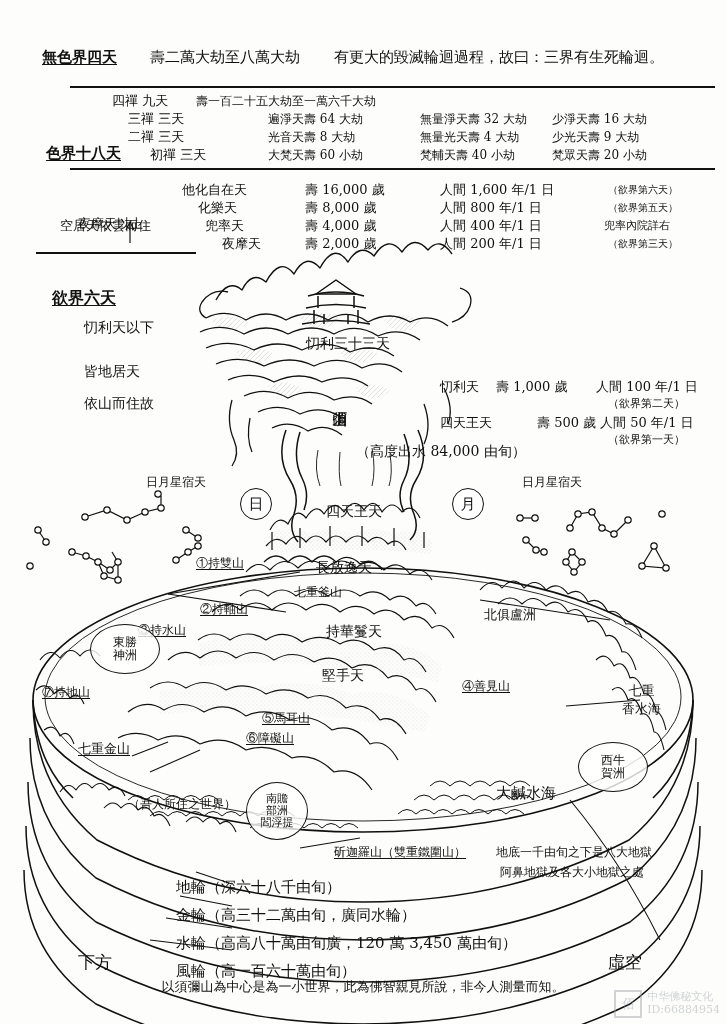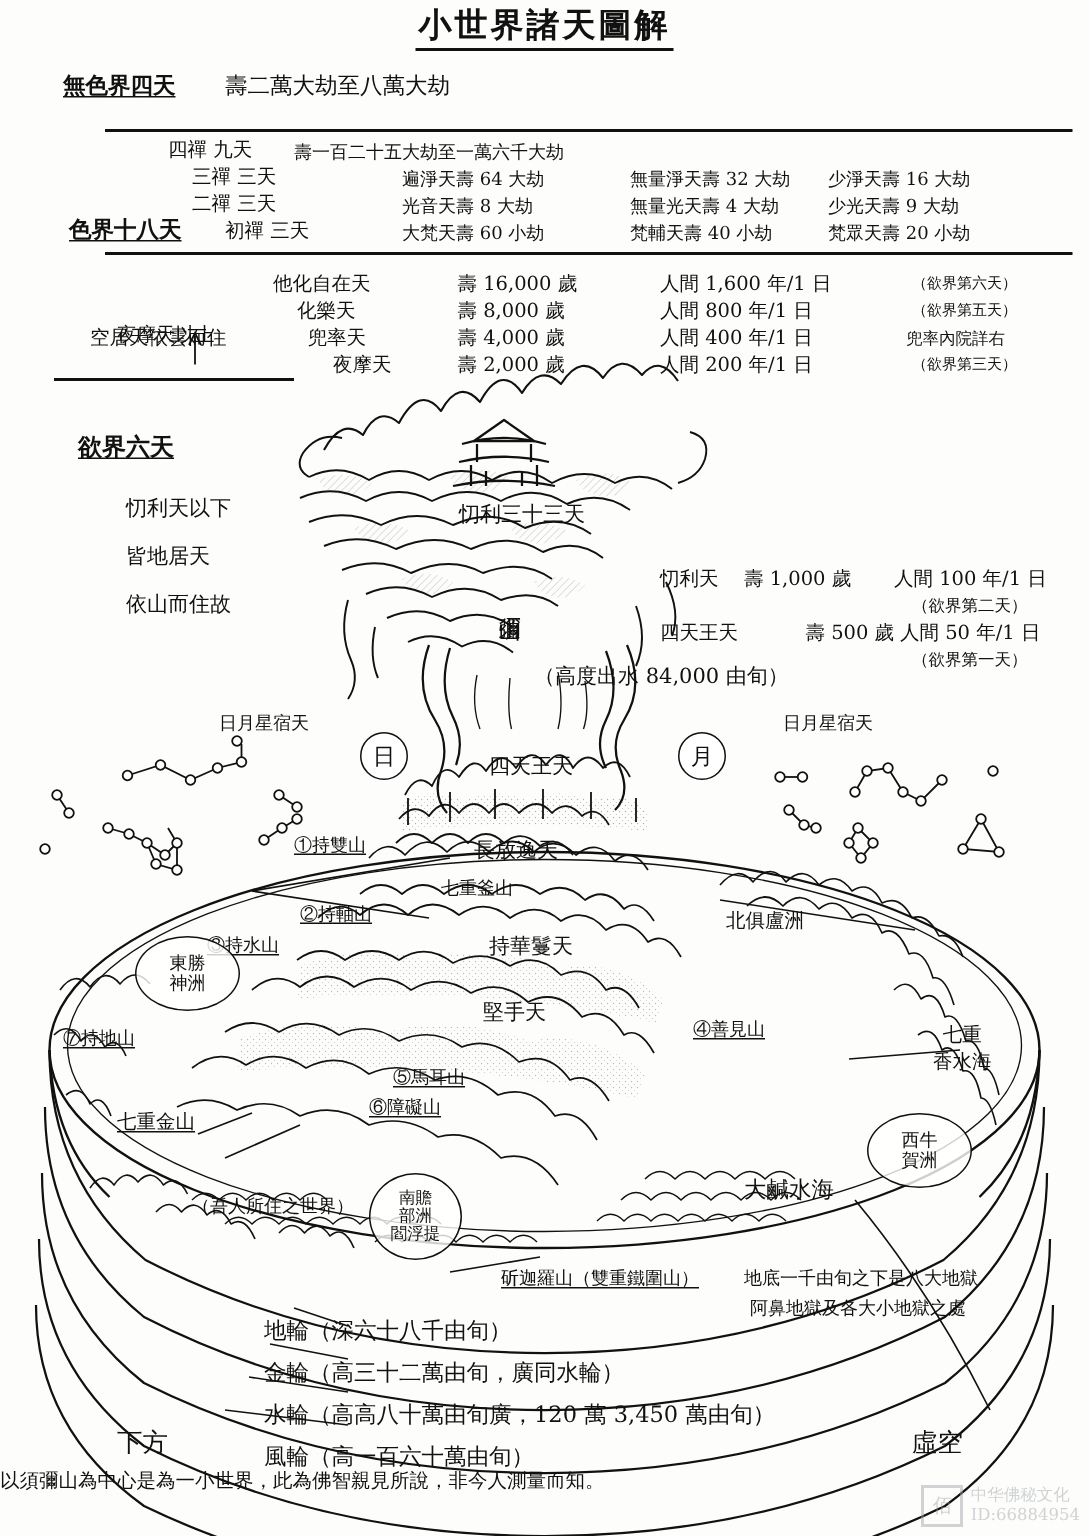--- a/index.html
+++ b/index.html
@@ -55,21 +55,21 @@
     position:absolute;right:6px;bottom:6px;display:flex;align-items:center;
     gap:5px;opacity:.45;
   }
   .wm-box{
     width:24px;height:24px;border:2px solid #9aa0a6;display:flex;
     align-items:center;justify-content:center;font-size:13px;color:#9aa0a6;
   }
   .wm-txt{font-size:11px;color:#9aa0a6;line-height:1.15;}
 
   .footer{
-    position:absolute;left:0;right:0;bottom:28px;font-size:13px;
+    position:absolute;left:0;right:0;bottom:28px;text-align:center;font-size:13px;
   }
 </style>
 </head>
 <body>
 
 <div id="stage">
 
   <svg class="art" viewBox="0 0 726 1024">
     <defs>
       <pattern id="hatch" width="5" height="5" patternUnits="userSpaceOnUse">
@@ -318,26 +318,24 @@
     <g stroke="#111" fill="none" stroke-width="1.2">
       <path d="M130,243 L130,224"></path>
         <path d="M126,230 L130,222 L134,230"></path>
     </g>
   </svg>
 
   <div class="rule" style="left:70px;top:86px;width:645px;"></div>
   <div class="rule" style="left:70px;top:168px;width:645px;"></div>
   <div class="rule" style="left:36px;top:252px;width:160px;"></div>
 
-  <div class="t title">
-    <span>小世界諸天圖解</span>
-  </div>
 
   <div class="t s15 b u" style="left:42px;top:50px;">無色界四天</div>
   <div class="t s15" style="left:150px;top:50px;">壽二萬大劫至八萬大劫</div>
+  <div class="t s15" style="left:334px;top:50px;">有更大的毀滅輪迴過程，故曰：三界有生死輪迴。</div>
 
   <div class="t s15 b u" style="left:46px;top:146px;">色界十八天</div>
 
   <div class="t s13" style="left:112px;top:94px;">四禪 九天</div>
   <div class="t s12" style="left:196px;top:95px;">壽一百二十五大劫至一萬六千大劫</div>
 
   <div class="t s13" style="left:128px;top:112px;">三禪 三天</div>
   <div class="t s12" style="left:268px;top:113px;">遍淨天壽 64 大劫</div>
   <div class="t s12" style="left:420px;top:113px;">無量淨天壽 32 大劫</div>
   <div class="t s12" style="left:552px;top:113px;">少淨天壽 16 大劫</div>
@@ -369,21 +367,21 @@
   <div class="t s13" style="left:305px;top:219px;">壽  4,000 歲</div>
   <div class="t s13" style="left:440px;top:219px;">人間   400 年/1 日</div>
   <div class="t s11" style="left:604px;top:220px;">兜率內院詳右</div>
 
   <div class="t s13" style="left:222px;top:237px;">夜摩天</div>
   <div class="t s13" style="left:305px;top:237px;">壽  2,000 歲</div>
   <div class="t s13" style="left:440px;top:237px;">人間   200 年/1 日</div>
   <div class="t s10" style="left:608px;top:239px;">（欲界第三天）</div>
 
   <div class="t s16 b u" style="left:52px;top:290px;">欲界六天</div>
-  <div class="t s14" style="left:84px;top:332px;">忉利天以下</div>
+  <div class="t s14" style="left:84px;top:320px;">忉利天以下</div>
   <div class="t s14" style="left:84px;top:364px;">皆地居天</div>
   <div class="t s14" style="left:84px;top:396px;">依山而住故</div>
 
   <div class="t s14" style="left:306px;top:336px;">忉利三十三天</div>
 
   <div class="t s15 vert" style="left:330px;top:400px;">須彌山</div>
 
   <div class="t s14" style="left:356px;top:444px;">（高度出水 84,000 由旬）</div>
 
   <div class="t s13" style="left:440px;top:380px;">忉利天</div>

